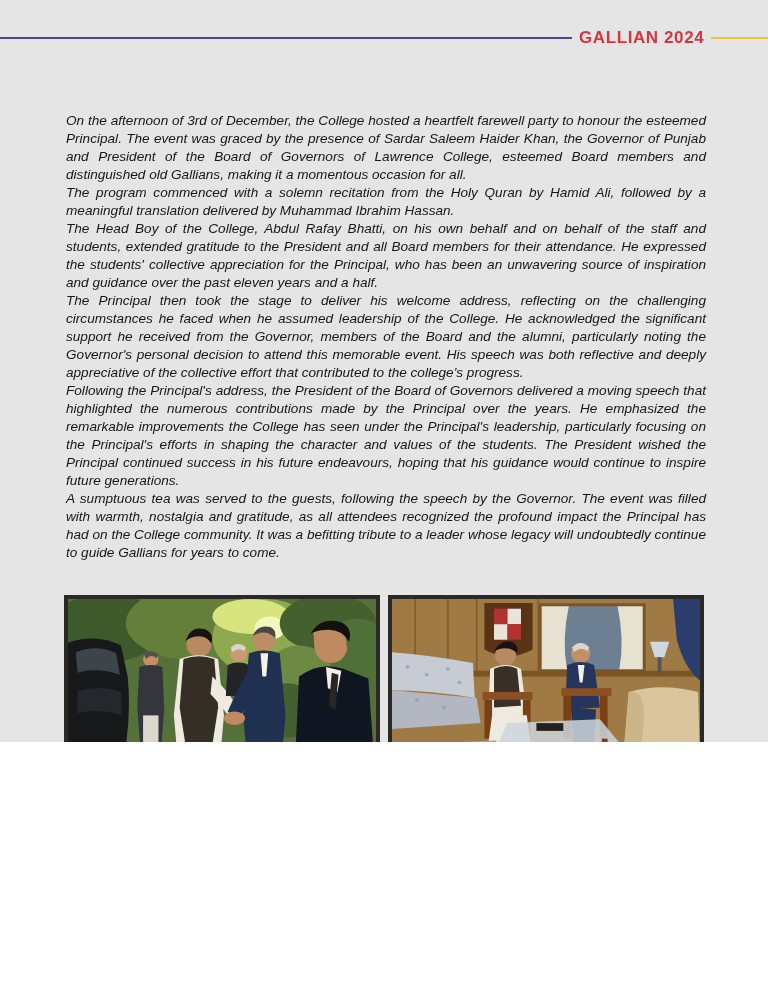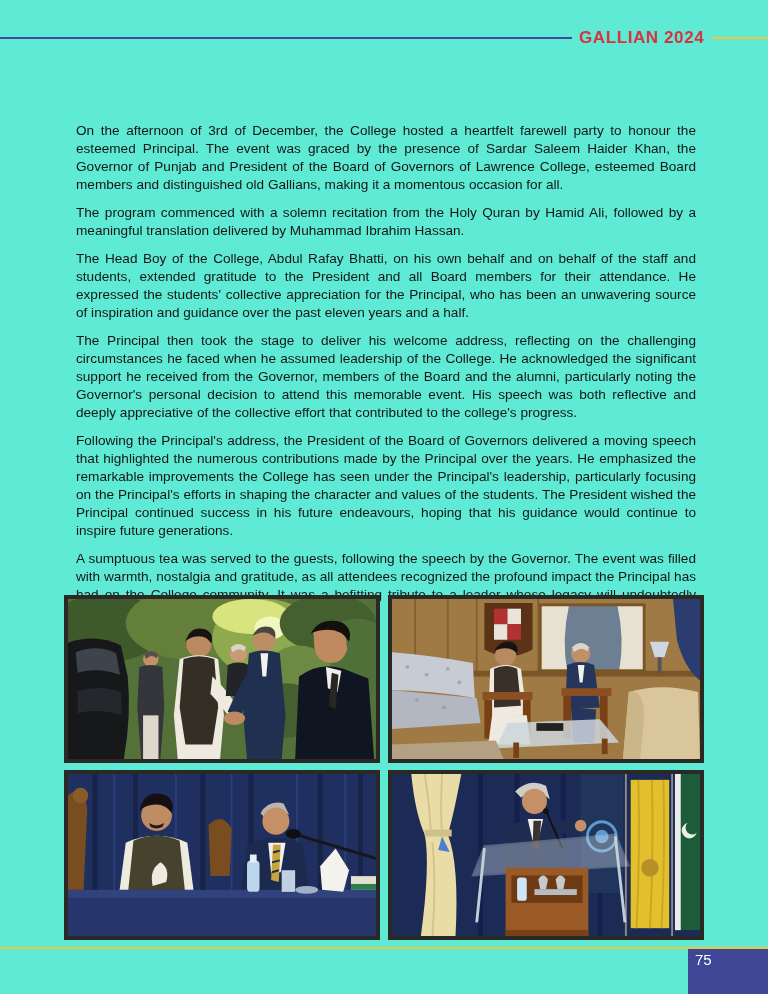--- a/index.html
+++ b/index.html
@@ -1,20 +1,20 @@
 <!DOCTYPE html>
 <html><head>
 <meta charset="utf-8">
 <style>
   html, body { margin: 0; padding: 0; background: #ffffff; }
   .page {
     position: relative;
     width: 768px;
-    height: 994px;
-    background: #5eead4;
+    height: 742px;
+    background: #e5e5e5;
     font-family: "Liberation Sans", sans-serif;
     overflow: hidden;
   }
 
   
   .header-rule {
     position: absolute;
     top: 30px; left: 0; right: 0;
     height: 16px;
     display: flex;
@@ -53,21 +53,21 @@
   
   .body-text {
     position: absolute;
     top: 112px; left: 66px;
     width: 640px;
     font-size: 13.6px;
     line-height: 18px;
     text-align: justify;
     color: #161616;
   }
-  .body-text p { margin: 10px; }
+  .body-text p { margin: 0; font-style: italic; }
 
   
   .photo {
     position: absolute;
     background: #2a2926;
     padding: 4px;
     box-sizing: border-box;
   }
   .photo svg { display: block; width: 100%; height: 100%; }
   #photo-1 { left: 64px;  top: 595px; width: 316px; height: 168px; }

